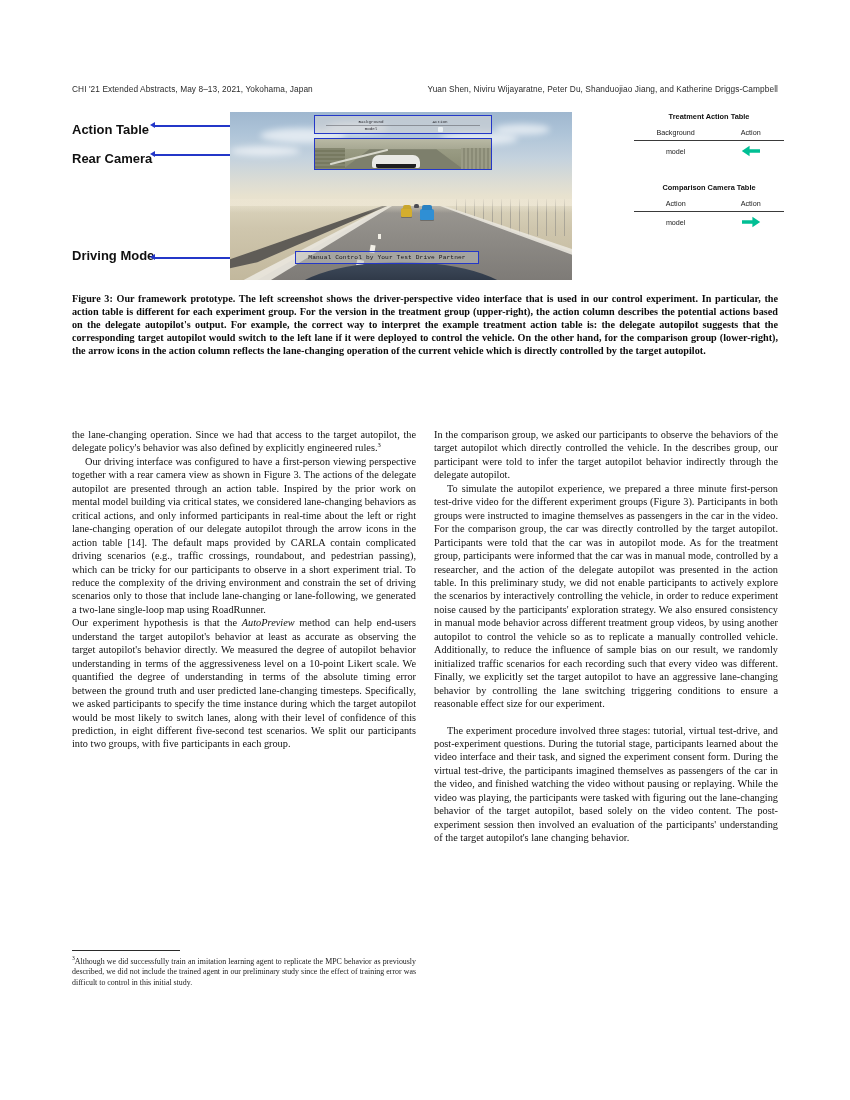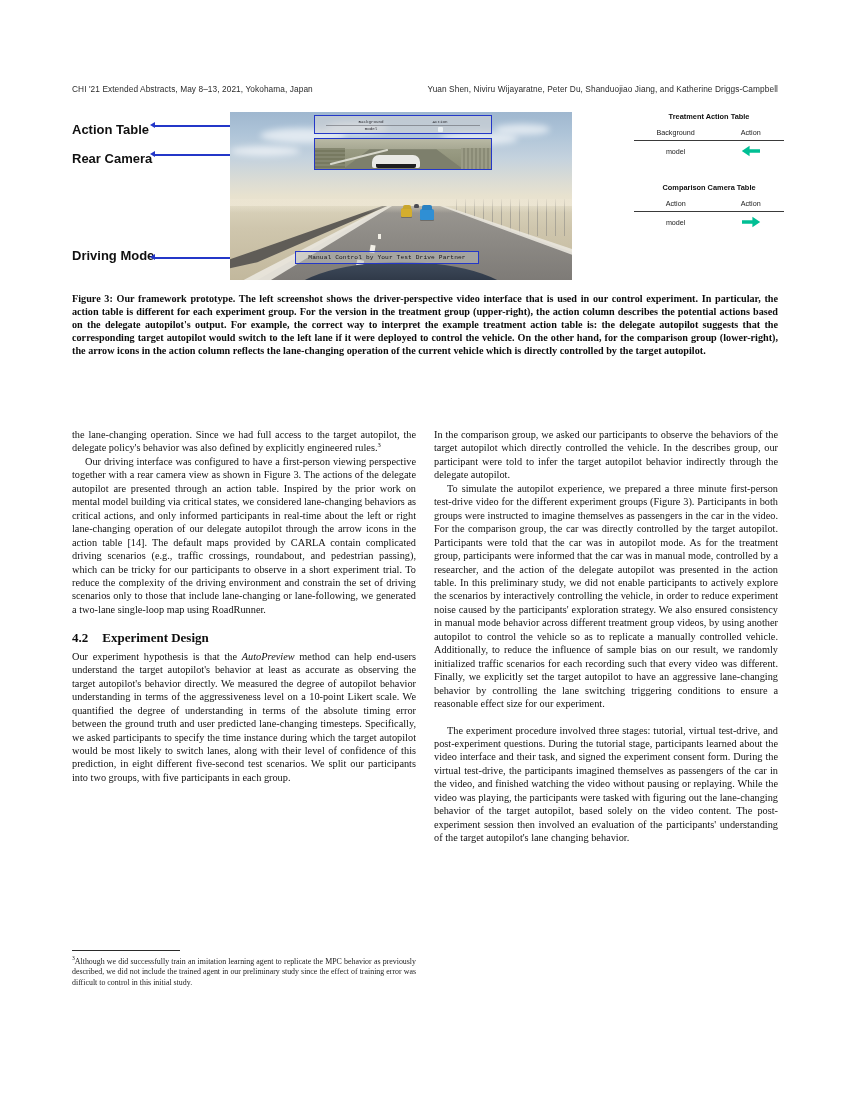--- a/index.html
+++ b/index.html
@@ -534,27 +534,23 @@
           </div>
         </div>
       </div>
 
     </div>
   </div>
 
   <div class="caption">Figure 3: Our framework prototype. The left screenshot shows the driver-perspective video interface that is used in our control experiment. In particular, the action table is different for each experiment group. For the version in the treatment group (upper-right), the action column describes the potential actions based on the delegate autopilot's output. For example, the correct way to interpret the example treatment action table is: the delegate autopilot suggests that the corresponding target autopilot would switch to the left lane if it were deployed to control the vehicle. On the other hand, for the comparison group (lower-right), the arrow icons in the action column reflects the lane-changing operation of the current vehicle which is directly controlled by the target autopilot.</div>
 
   <div class="col col-left">
-    <p><span>the lane-changing operation. Since we had full access to the target autopilot, the delegate policy's behavior was also defined by explicitly engineered rules.</span><sup class="fn">3</sup></p>
+    <p><span>the lane-changing operation. Since we had that access to the target autopilot, the delegate policy's behavior was also defined by explicitly engineered rules.</span><sup class="fn">3</sup></p>
     <p class="indent">Our driving interface was configured to have a first-person viewing perspective together with a rear camera view as shown in Figure 3. The actions of the delegate autopilot are presented through an action table. Inspired by the prior work on mental model building via critical states, we considered lane-changing behaviors as critical actions, and only informed participants in real-time about the left or right lane-changing operation of our delegate autopilot through the arrow icons in the action table [14]. The default maps provided by CARLA contain complicated driving scenarios (e.g., traffic crossings, roundabout, and pedestrian passing), which can be tricky for our participants to observe in a short experiment trial. To reduce the complexity of the driving environment and constrain the set of driving scenarios only to those that include lane-changing or lane-following, we generated a two-lane single-loop map using RoadRunner.</p>
 
-    <div class="sec-head">
-      <span>4.2</span>
-      <span>Experiment Design</span>
-    </div>
 
     <p><span>Our experiment hypothesis is that the </span><em>AutoPreview</em><span> method can help end-users understand the target autopilot's behavior at least as accurate as observing the target autopilot's behavior directly. We measured the degree of autopilot behavior understanding in terms of the aggressiveness level on a 10-point Likert scale. We quantified the degree of understanding in terms of the absolute timing error between the ground truth and user predicted lane-changing timesteps. Specifically, we asked participants to specify the time instance during which the target autopilot would be most likely to switch lanes, along with their level of confidence of this prediction, in eight different five-second test scenarios. We split our participants into two groups, with five participants in each group.</span></p>
   </div>
 
   <div class="footnote">
     <div class="fn-rule"></div>
     <div><sup>3</sup><span>Although we did successfully train an imitation learning agent to replicate the MPC behavior as previously described, we did not include the trained agent in our preliminary study since the effect of training error was difficult to control in this initial study.</span></div>
   </div>
 
   <div class="col col-right">

